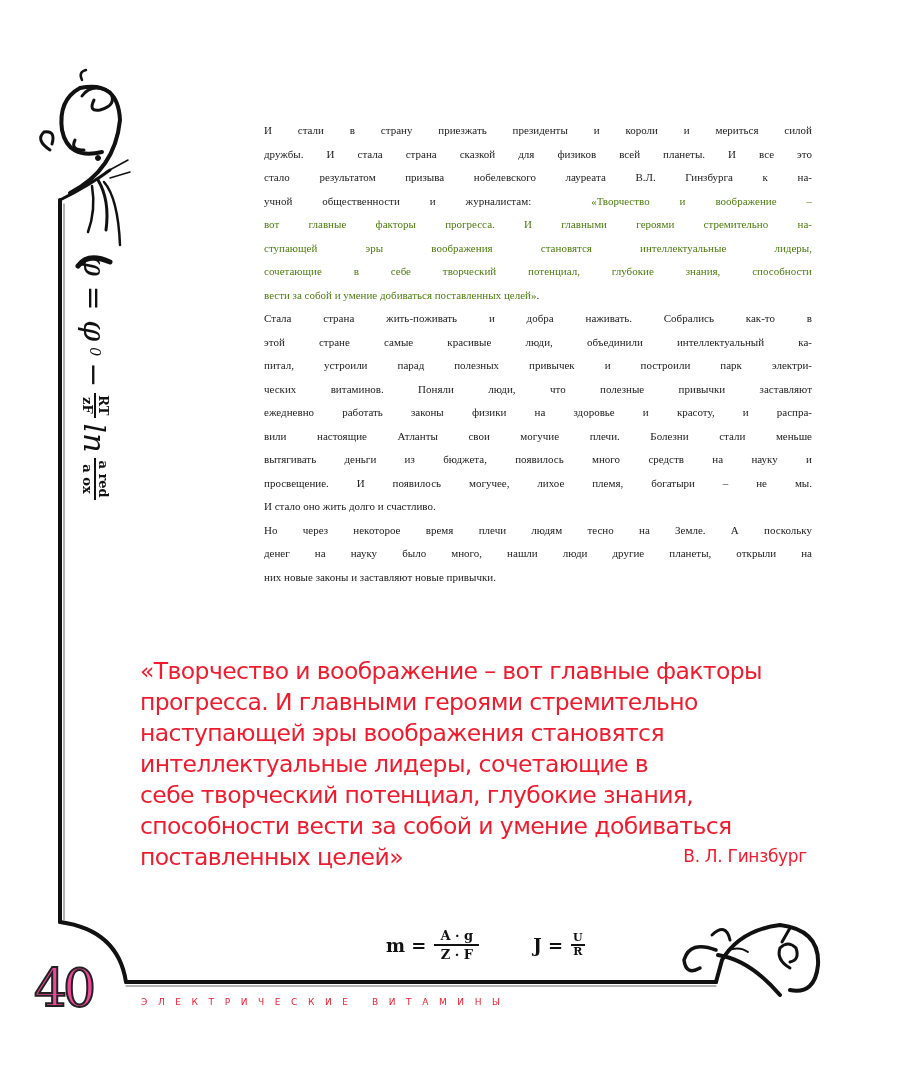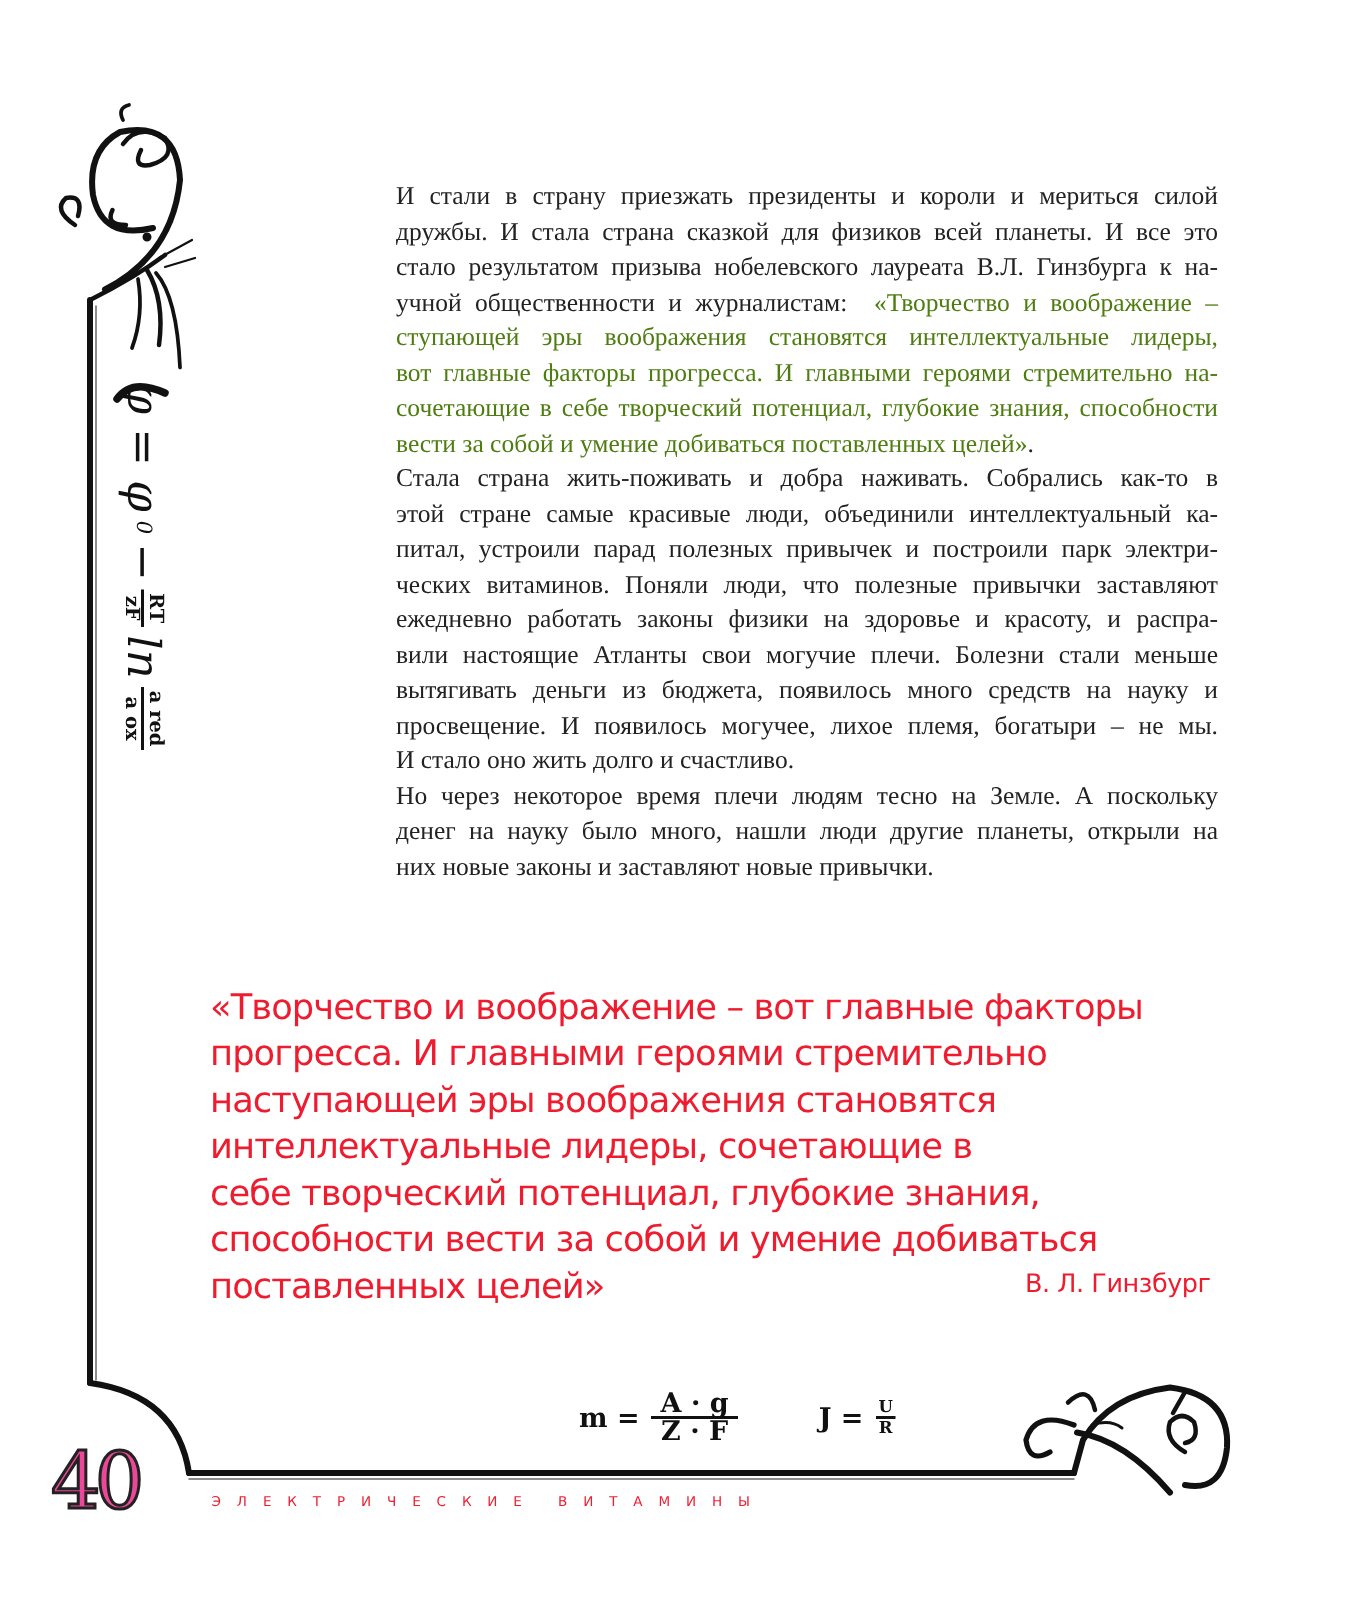--- a/index.html
+++ b/index.html
@@ -2,21 +2,21 @@
 <html><head>
 <meta charset="utf-8">
 <style>
   html, body { margin: 0; padding: 0; background: #ffffff; }
   body { width: 900px; height: 1069px; position: relative; overflow: hidden; }
   .page { position: absolute; left: 0; top: 0; width: 900px; height: 1069px; background: #fff; }
 
   .body-text {
     position: absolute; left: 264px; top: 119px; width: 548px;
     font-family: "Liberation Serif", "DejaVu Serif", serif;
-    font-size: 17px; line-height: 23.5px; color: #222;
+    font-size: 11px; line-height: 23.5px; color: #222;
     text-align: justify;
   }
   .body-text .line { display: block; white-space: nowrap; text-align-last: justify; text-align: justify; }
   .body-text .line.last { text-align-last: left; }
   .body-text .quote { color: #4d7c0f; }
 
   .red-quote {
     position: absolute; left: 140px; top: 656px; width: 667px;
     font-family: "DejaVu Sans", "Liberation Sans", sans-serif;
     font-size: 23.5px; line-height: 31px; color: #ee1c2e;
@@ -40,21 +40,21 @@
     display: flex; align-items: center; gap: 6px;
   }
   .formula-vertical .frac { display: inline-flex; flex-direction: column; align-items: center; font-size: 13px; line-height: 14px; font-style: normal; font-weight: bold; }
   .formula-vertical .frac .num { border-bottom: 2px solid #111; padding: 0 2px; }
 
   .formula-bottom {
     position: absolute; left: 386px; top: 927px;
     font-family: "DejaVu Serif", serif; font-weight: bold; color: #111;
     font-size: 18px; display: flex; align-items: center; gap: 8px;
   }
-  .formula-bottom .frac { display: inline-flex; flex-direction: column; align-items: center; font-size: 18px; line-height: 17px; }
+  .formula-bottom .frac { display: inline-flex; flex-direction: column; align-items: center; font-size: 13px; line-height: 17px; }
   .formula-bottom .frac .num { border-bottom: 2px solid #111; padding: 0 6px; }
   .formula-bottom .gap { width: 38px; }
 
   .page-number {
     position: absolute; left: 34px; top: 958px;
     font-family: "DejaVu Serif", serif; font-size: 52px; color: #ec4899;
     -webkit-text-stroke: 2px #222; letter-spacing: -4px; line-height: 60px;
   }
   .running-title {
     position: absolute; left: 118px; top: 997px;
@@ -120,22 +120,22 @@
       <span class="num">a red</span>
       <span class="den">a ox</span>
     </span>
   </div>
 
   <div class="body-text">
     <span class="line"><span>И стали в страну приезжать президенты и короли и мериться силой</span></span>
     <span class="line"><span>дружбы. И стала страна сказкой для физиков всей планеты. И все это</span></span>
     <span class="line"><span>стало результатом призыва нобелевского лауреата В.Л. Гинзбурга к на-</span></span>
     <span class="line"><span>учной общественности и журналистам:</span>&nbsp;&nbsp;<span class="quote">«Творчество и воображение –</span></span>
+    <span class="line"><span class="quote">вот главные факторы прогресса. И главными героями стремительно на-</span></span>
     <span class="line"><span class="quote">ступающей эры воображения становятся интеллектуальные лидеры,</span></span>
-    <span class="line"><span class="quote">вот главные факторы прогресса. И главными героями стремительно на-</span></span>
     <span class="line"><span class="quote">сочетающие в себе творческий потенциал, глубокие знания, способности</span></span>
     <span class="line last"><span class="quote">вести за собой и умение добиваться поставленных целей»</span><span>.</span></span>
     <span class="line"><span>Стала страна жить-поживать и добра наживать. Собрались как-то в</span></span>
     <span class="line"><span>этой стране самые красивые люди, объединили интеллектуальный ка-</span></span>
     <span class="line"><span>питал, устроили парад полезных привычек и построили парк электри-</span></span>
     <span class="line"><span>ческих витаминов. Поняли люди, что полезные привычки заставляют</span></span>
     <span class="line"><span>ежедневно работать законы физики на здоровье и красоту, и распра-</span></span>
     <span class="line"><span>вили настоящие Атланты свои могучие плечи. Болезни стали меньше</span></span>
     <span class="line"><span>вытягивать деньги из бюджета, появилось много средств на науку и</span></span>
     <span class="line"><span>просвещение. И появилось могучее, лихое племя, богатыри – не мы.</span></span>

